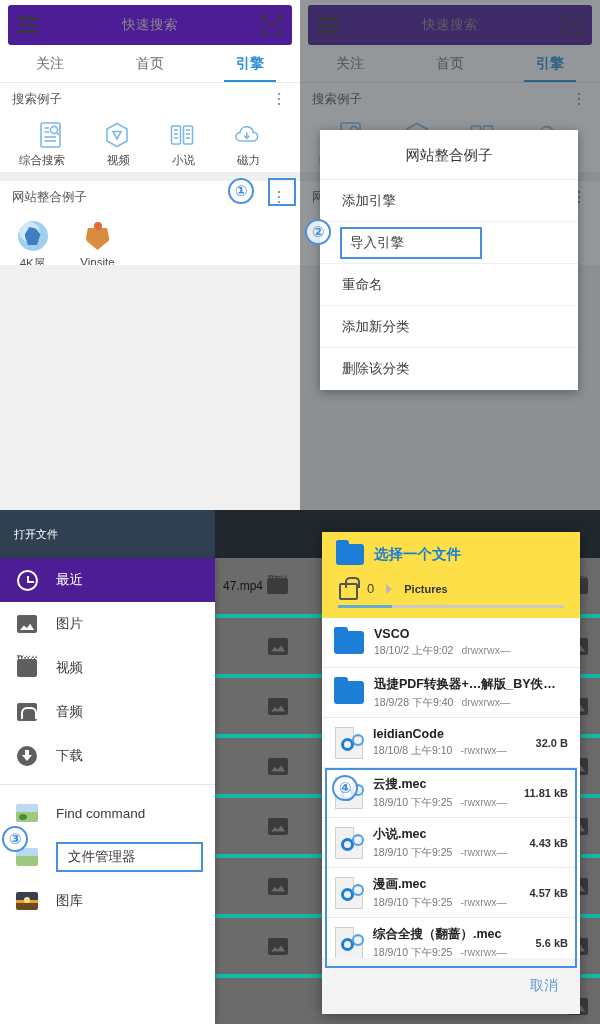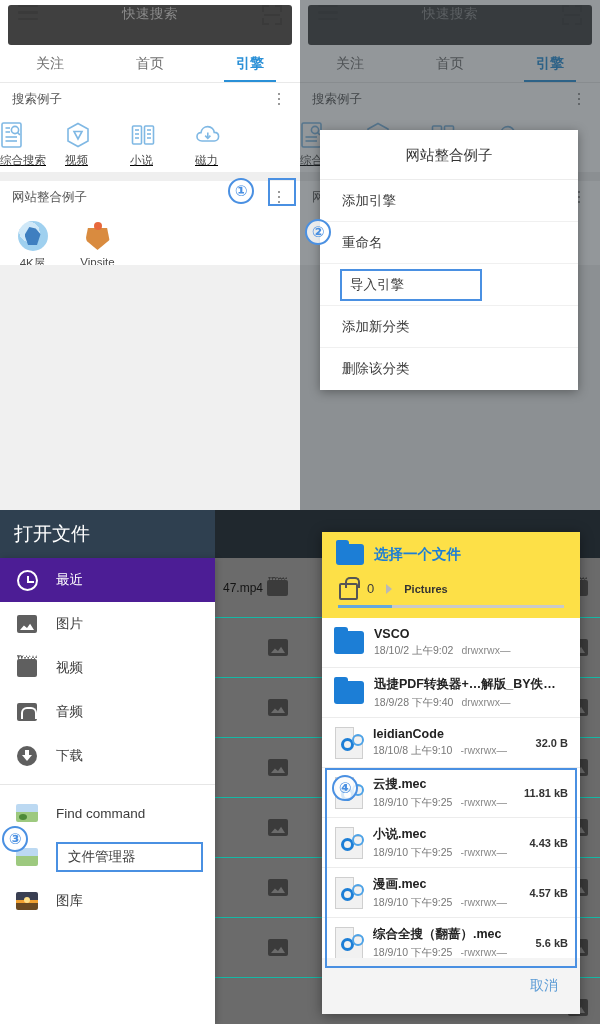--- a/index.html
+++ b/index.html
@@ -14,22 +14,22 @@
   
   .panel { position: absolute; width: 300px; height: 510px; overflow: hidden; background:#fff; }
   .p-tl { left: 0;   top: 0; }
   .p-tr { left: 300px; top: 0; }
   .p-bl { left: 0;   top: 510px; height: 514px; }
   .p-br { left: 300px; top: 510px; height: 514px; }
 
   
   .app { position: absolute; inset: 0; background: #fff; }
   .searchbar {
-    height: 40px; margin: 5px 8px 0 8px; background: #404040; border-radius: 3px;
-    display: flex; padding: 0 10px;
+    height: 40px; margin: 5px 8px 0 8px; background: #4c1d95; border-radius: 3px;
+    display: flex; align-items: center; padding: 0 10px;
   }
   .hamburger { width: 20px; display: flex; flex-direction: column; gap: 4px; }
   .hamburger i { display: block; height: 2.4px; background: #3a3a3a; border-radius: 1px; }
   .sb-title { flex: 1; text-align: center; color: #8a8a8a; font-size: 13.5px; letter-spacing: .5px; }
   .scanicon { width: 20px; height: 20px; position: relative; }
   .scanicon span { position: absolute; width: 7px; height: 7px; border: 2.2px solid #3a3a3a; }
   .scanicon span:nth-child(1){ left:0; top:0; border-right:none; border-bottom:none;}
   .scanicon span:nth-child(2){ right:0; top:0; border-left:none; border-bottom:none;}
   .scanicon span:nth-child(3){ left:0; bottom:0; border-right:none; border-top:none;}
   .scanicon span:nth-child(4){ right:0; bottom:0; border-left:none; border-top:none;}
@@ -43,21 +43,21 @@
         bottom:0; width:52px; height:2.5px; background:#2a90d7; }
 
   .section-head { height: 32px; display:flex; align-items:center; padding: 0 12px;
         font-size: 12.5px; color: #555; position: relative; }
   .section-head .sh-label { flex:1; }
   .kebab { width: 18px; height: 24px; display:flex; flex-direction:column;
         align-items:center; justify-content:center; gap:2.5px; }
   .kebab i { width: 2.6px; height: 2.6px; border-radius: 50%; background:#777; display:block; }
 
   .icon-row { display: flex; padding: 6px 0 4px 0; }
-  .icon-cell { width: 65px; display:flex; flex-direction:column; align-items:flex-start; gap:4px;text-decoration:underline; }
+  .icon-cell { width: 65px; display:flex; flex-direction:column; align-items:flex-end; gap:4px; }
   .icon-cell .lbl { font-size: 11.5px; color: #4a4a4a; }
   .thin { stroke:#7fb8e4; fill:none; stroke-width:1.6; }
 
   .divider-block { height: 9px; background: #efefef; }
 
   .site-row { display: flex; padding: 8px 0 4px 0; }
   .site-cell { width: 65px; display:flex; flex-direction:column; align-items:center; gap:5px; }
   .site-cell .lbl { font-size: 11.5px; color: #4a4a4a; }
   .circ-icon { width: 30px; height: 30px; border-radius: 50%; }
   .ic-4k { background: radial-gradient(circle at 38% 36%, #cfe8f8 0 38%, #9fd0ef 38% 100%); position:relative; }
@@ -97,25 +97,25 @@
     font-family: "DejaVu Sans", sans-serif; z-index: 40;
   }
   .hlbox-out {
     position: absolute; border: 2px solid #4a90e2; z-index: 39;
   }
 
   
   .fm { position:absolute; inset:0; background:#fff; }
   .fm-appbar { height: 48px; background:#2f4050; display:flex; align-items:center;
         padding: 0 14px; color:#fff; }
-  .fm-appbar .t { flex:1; font-size:19px;font-family:Liberation Mono, monospace; }
+  .fm-appbar .t { flex:1; font-size:11px;font-family:Liberation Mono, monospace; }
   .fm-appbar .kebab i { background:#ffffff; width:3px; height:3px; }
   .fm-bgbar { position:absolute; left:215px; top:0; right:0; height:48px; background:#20282e; }
   .fm-bg { position:absolute; left:215px; top:48px; right:0; bottom:0; background:#6b6b6b; }
-  .fm-bgrow { height: 60px; border-bottom: 1px solid #14b8a6; position: relative;
+  .fm-bgrow { height: 60px; border-bottom: 4px solid #14b8a6; position: relative;
         display:flex; align-items:center; justify-content:flex-end; padding-right:12px; }
   .fm-bgrow .fname { position:absolute; left:8px; font-size:12px; color:#151515; }
   .ph-ic { width: 20px; height: 17px; background:#3b3b3b; border-radius:2px; position:relative; }
   .ph-ic::after { content:''; position:absolute; left:3px; bottom:3px; width:14px; height:7px;
         background:#6b6b6b; clip-path: polygon(0 100%,28% 34%,50% 70%,72% 10%,100% 100%); }
   .ph-mv { width: 21px; height: 16px; background:#3b3b3b; border-radius:2px; position:relative; }
   .ph-mv::before { content:''; position:absolute; left:1px; top:-3px; width:19px; height:4px;
         background:#3b3b3b; clip-path: polygon(0 0,8% 100%,16% 0,24% 100%,32% 0,40% 100%,48% 0,56% 100%,64% 0,72% 100%,80% 0,88% 100%,96% 0,100% 60%); }
 
   .fm-drawer { position:absolute; left:0; top:48px; width:215px; bottom:0; background:#fff;
@@ -406,27 +406,27 @@
       </div>
     </div>
 
     <div class="dim"></div>
 
     <div class="e-dialog">
       <div class="dlg-title">网站整合例子</div>
       <div class="e-item">
         <span>添加引擎</span>
       </div>
-      <div class="e-item">
-        <span>重命名</span>
-      </div>
       <div class="e-item hl">
         <div class="hlbox">
           <span>导入引擎</span>
         </div>
+      </div>
+      <div class="e-item">
+        <span>重命名</span>
       </div>
       <div class="e-item">
         <span>添加新分类</span>
       </div>
       <div class="e-item">
         <span>删除该分类</span>
       </div>
     </div>
 
     <div class="marker" style="left:5px; top:219px;">②</div>

